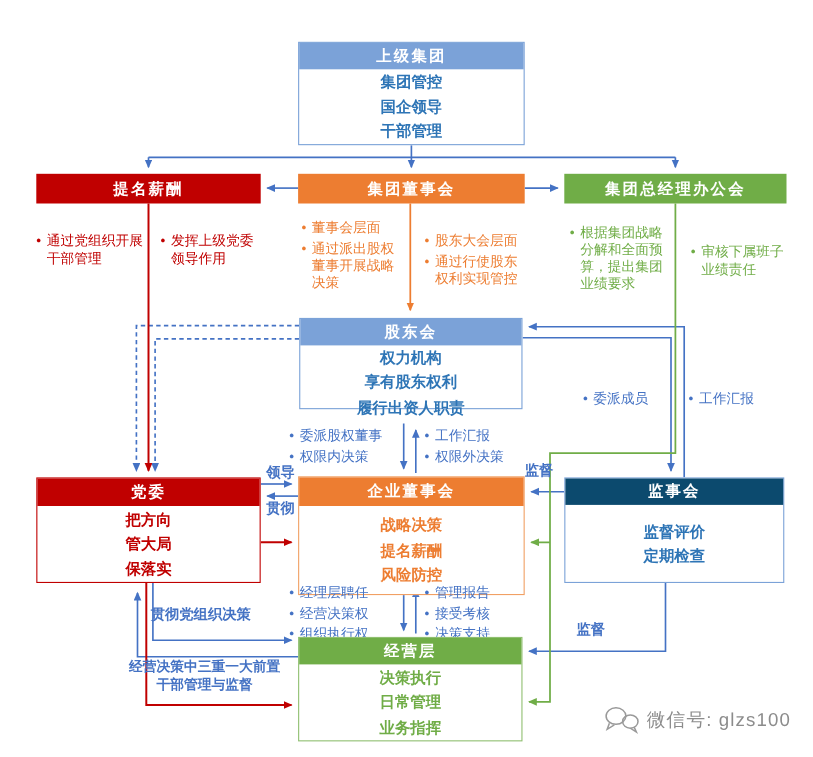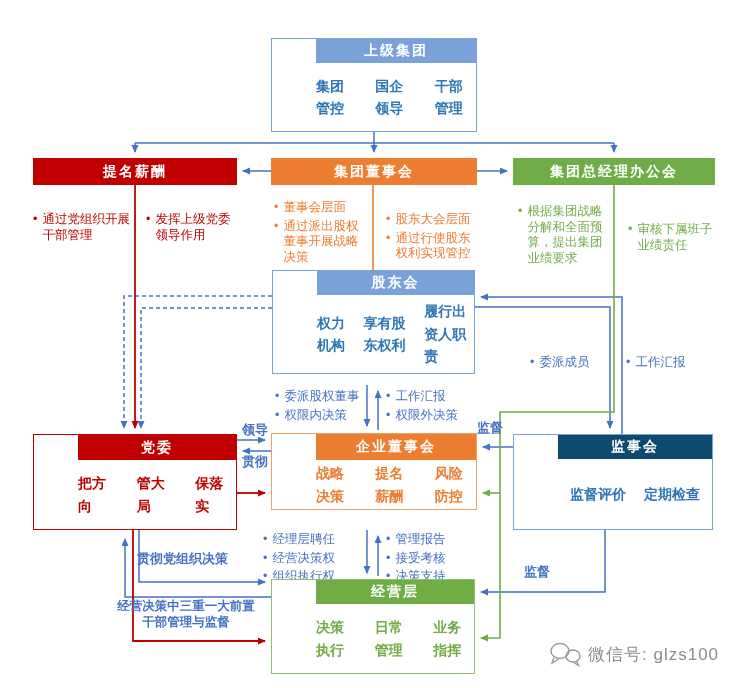--- a/index.html
+++ b/index.html
@@ -1,25 +1,25 @@
 <!DOCTYPE html>
 <html><head>
 <meta charset="utf-8">
 <style>
   html,body{margin:0;padding:0;background:#fff;}
   .stage{position:relative;width:739px;height:688px;background:#fff;
          font-family:"Liberation Sans","DejaVu Sans",sans-serif;overflow:hidden;}
   .wires{position:absolute;left:0;top:0;pointer-events:none;}
 
   .box{position:absolute;background:#fff;border:1.5px solid;box-sizing:border-box;
-       display:flex;flex-direction:column;padding-left:44px;}
+       display:flex;flex-direction:column;}
   .box .hd{flex:0 0 auto;display:flex;align-items:center;justify-content:center;
        color:#fff;font-weight:700;font-size:14px;letter-spacing:2px;}
-  .box .bd{flex:1;display:flex;flex-direction:row;align-items:center;justify-content:center;
-       font-weight:700;font-size:14px;line-height:1.6;gap:18px;}
+  .box .bd{flex:1;display:flex;flex-direction:column;align-items:center;justify-content:center;
+       font-weight:700;font-size:14px;line-height:1.6;}
 
   .c-lblue{border-color:#7BA2D8}.c-lblue .hd{background:#7BA2D8}.c-lblue .bd{color:#2E75B6}
   .c-red{border-color:#C00000}.c-red .hd{background:#C00000}.c-red .bd{color:#C00000}
   .c-orange{border-color:#F1A064}.c-orange .hd{background:#ED7D31}.c-orange .bd{color:#ED7D31}
   .c-dblue{border-color:#7BA2D8}.c-dblue .hd{background:#0c4a6e}.c-dblue .bd{color:#2E75B6}
   .c-green{border-color:#8FBF70}.c-green .hd{background:#70AD47}.c-green .bd{color:#70AD47}
 
   .bar{position:absolute;display:flex;align-items:center;justify-content:center;
        color:#fff;font-weight:700;font-size:14px;letter-spacing:2px;box-sizing:border-box;}
   .bg-red{background:#C00000}.bg-orange{background:#ED7D31}.bg-green{background:#70AD47}
@@ -126,55 +126,55 @@
     <div class="bi">通过行使股东权利实现管控</div>
   </div>
 
   <div class="blist t-green" style="left:628px;top:222px;width:88px;">
     <div class="bi">审核下属班子业绩责任</div>
   </div>
   <div class="blist t-green" style="left:518px;top:204px;width:94px;">
     <div class="bi">根据集团战略分解和全面预算，提出集团业绩要求</div>
   </div>
 
-  <div class="box c-lblue" style="left:272px;top:270px;width:203px;height:104px;">
+  <div class="box c-lblue" style="left:272px;top:289px;width:203px;height:83px;">
     <div class="hd" style="height:24px;">股东会</div>
     <div class="bd">
       <div>权力机构</div>
       <div>享有股东权利</div>
       <div>履行出资人职责</div>
     </div>
   </div>
 
   <div class="blist t-blue" style="left:530px;top:355px;width:90px;">
     <div class="bi">委派成员</div>
   </div>
   <div class="blist t-blue" style="left:626px;top:355px;width:90px;">
     <div class="bi">工作汇报</div>
   </div>
 
-  <div class="blist t-blue" style="left:275px;top:389px;width:100px;justify-content:center;">
+  <div class="blist t-blue" style="left:263px;top:389px;width:100px;justify-content:center;">
     <div class="bi">委派股权董事</div>
     <div class="bi">权限内决策</div>
   </div>
   <div class="blist t-blue" style="left:386px;top:389px;width:90px;">
     <div class="bi">工作汇报</div>
     <div class="bi">权限外决策</div>
   </div>
 
   <div class="box c-red" style="left:33px;top:434px;width:204px;height:96px;">
     <div class="hd" style="height:25px;">党委</div>
     <div class="bd">
       <div>把方向</div>
       <div>管大局</div>
       <div>保落实</div>
     </div>
   </div>
 
-  <div class="box c-orange" style="left:271px;top:433px;width:206px;height:77px;">
+  <div class="box c-orange" style="left:271px;top:433px;width:206px;height:108px;">
     <div class="hd" style="height:26px;">企业董事会</div>
     <div class="bd">
       <div>战略决策</div>
       <div>提名薪酬</div>
       <div>风险防控</div>
     </div>
   </div>
 
   <div class="box c-dblue" style="left:513px;top:434px;width:200px;height:96px;">
     <div class="hd" style="height:24px;">监事会</div>

